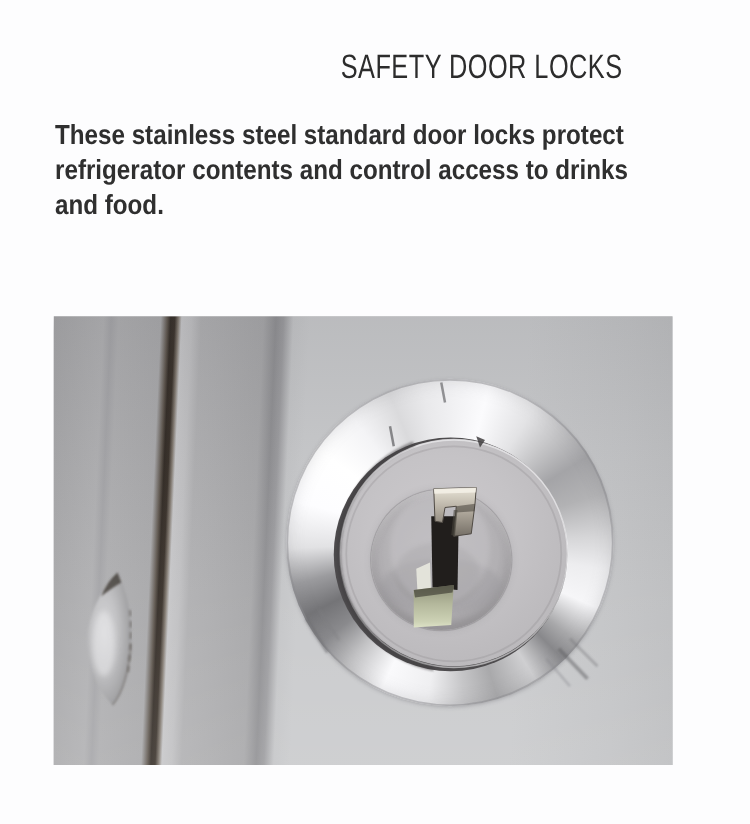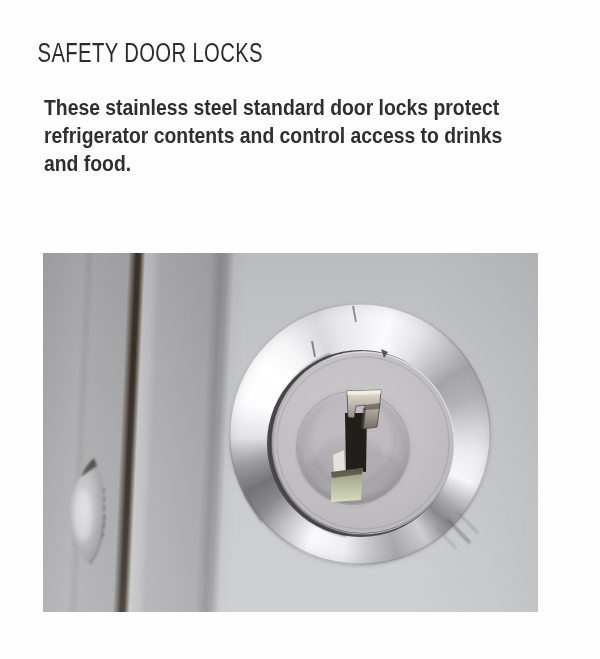--- a/index.html
+++ b/index.html
@@ -9,21 +9,21 @@
     font-family:"Liberation Sans",sans-serif;
     position:relative;
     overflow:hidden;
   }
   .page{position:absolute;inset:0;}
 
   
   h1.title{
     margin:37px 0 0 0;
     width:536px;
-    text-align:left;
+    text-align:right;
     font-size:27px;
     font-weight:400;
     line-height:32px;
     color:#2c2c2c;
     white-space:nowrap;
   }
   .title-inner{
     display:inline-block;
     transform:scaleX(.75);
     transform-origin:50% 50%;

